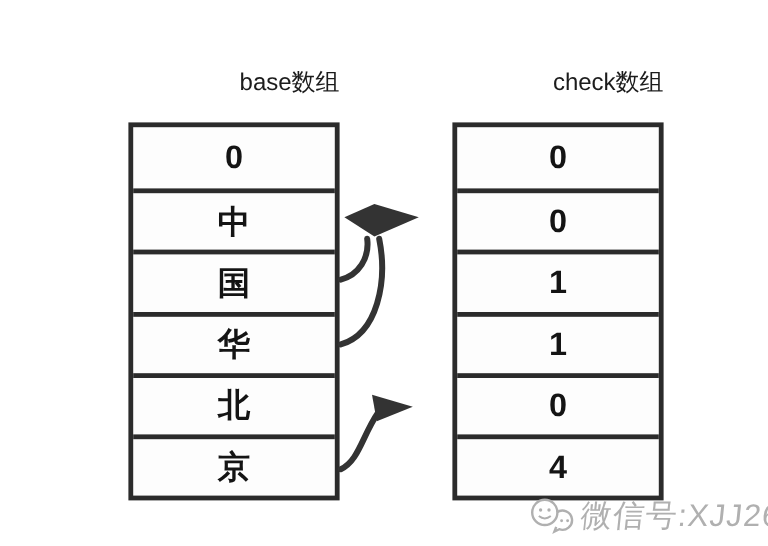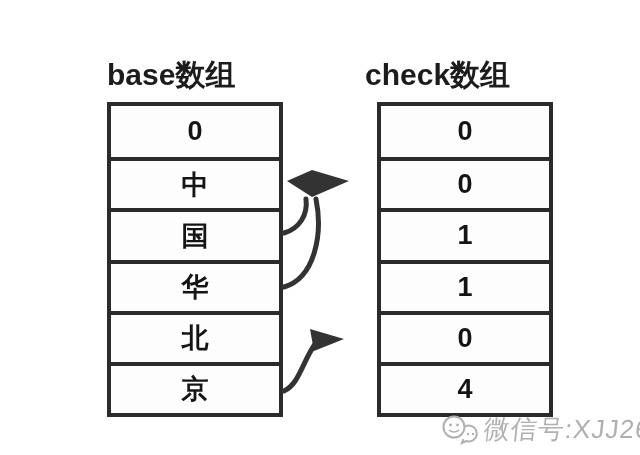--- a/index.html
+++ b/index.html
@@ -7,29 +7,29 @@
     position:relative;
     width:640px;height:455px;
     background:#ffffff;
     font-family:"Liberation Sans","DejaVu Sans",sans-serif;
     overflow:hidden;
   }
   .array-title{
     position:absolute;
     top:55px;
     width:176px;
-    text-align:left;
-    font-size:30px;
-    font-weight:bold;
+    text-align:right;
+    font-size:20px;
+    font-weight:normal;
     color:#1c1c1c;
     letter-spacing:0px;
     white-space:nowrap;
   }
   #base-title{left:107px;}
-  #check-title{left:365px;}
+  #check-title{left:377px;}
   .array-table{
     position:absolute;
     top:102px;
     width:176px;height:315px;
     box-sizing:border-box;
     border:4px solid #2b2b2b;
     background:#fdfdfd;
     display:grid;
     grid-template-rows:repeat(6,1fr);
   }

